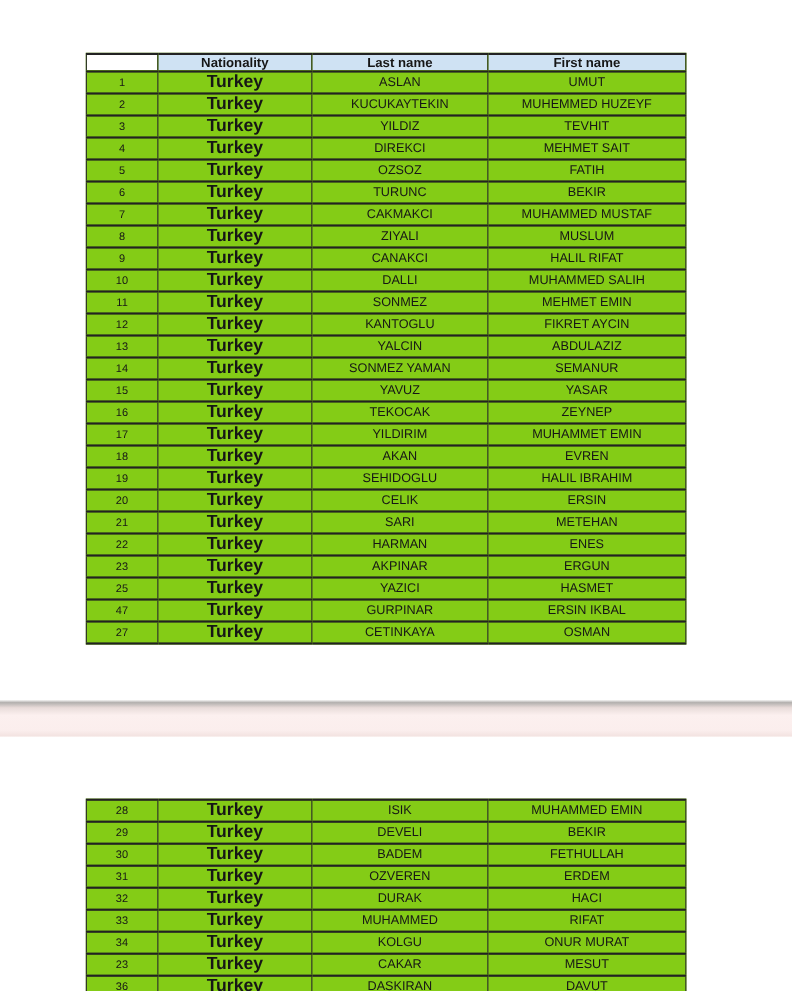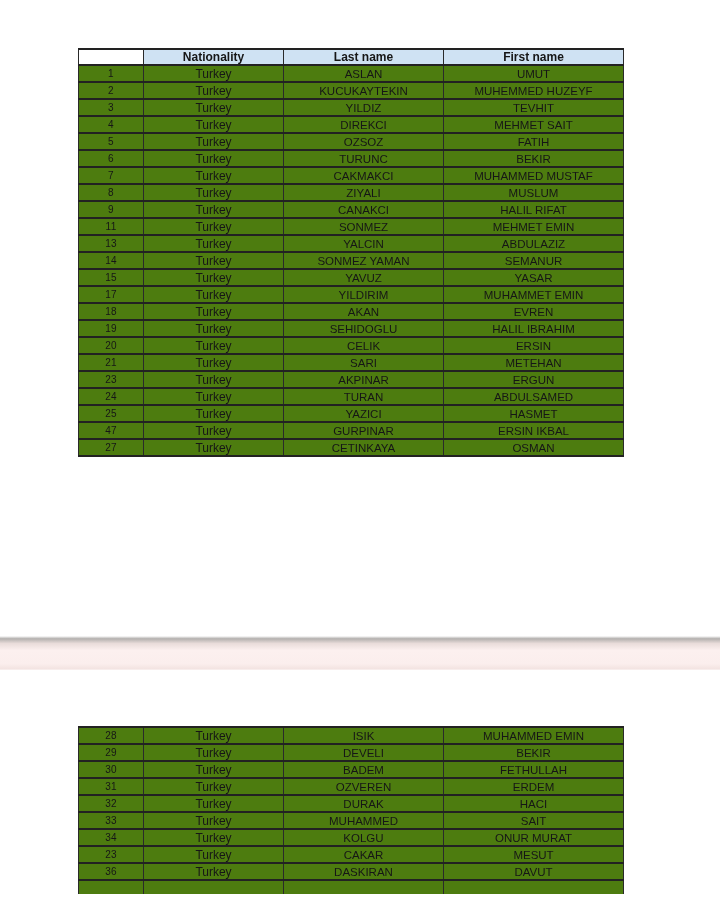--- a/index.html
+++ b/index.html
@@ -14,21 +14,21 @@
     position: absolute;
     left: 0; top: 0; width: 720px; height: 901px;
     background: #ffffff;
   }
   table.roster {
     position: absolute;
     left: 78px;
     width: 545px;
     border-collapse: collapse;
     table-layout: fixed;
-    background: #4d7c0f;
+    background: #84cc16;
   }
   #table-page1 { top: 48px; }
   #table-page2 { top: 726px; }
   table.roster col.c-num   { width: 65px; }
   table.roster col.c-nat   { width: 140px; }
   table.roster col.c-last  { width: 160px; }
   table.roster col.c-first { width: 180px; }
   table.roster th, table.roster td {
     border-left: 1px solid #2a2a2a;
     border-right: 1px solid #2a2a2a;
@@ -42,21 +42,21 @@
   }
   table.roster th {
     height: 16px;
     font-size: 12px;
     font-weight: bold;
     background: #cfe2f3;
   }
   table.roster th.cell-num { background: #ffffff; }
   table.roster td { height: 17px; font-size: 11.5px; }
   table.roster td.cell-num { font-size: 10px; letter-spacing: 0.2px; }
-  table.roster td.cell-nat { font-weight: normal; font-size: 12px; }
+  table.roster td.cell-nat { font-weight: bold; font-size: 16px; }
   tr.partial-row td { border-bottom: none; height: 14px; }
   .page-break-band {
     position: absolute;
     left: 0; top: 636px;
     width: 720px; height: 34px;
     background: linear-gradient(180deg,
       #ffffff 0%,
       #b3b0ae 8%,
       #e9dcda 22%,
       #fcf0ef 42%,
@@ -134,44 +134,62 @@
           <td class="cell-last">ZIYALI</td>
           <td class="cell-first">MUSLUM</td>
         </tr>
         <tr>
           <td class="cell-num">9</td>
           <td class="cell-nat">Turkey</td>
           <td class="cell-last">CANAKCI</td>
           <td class="cell-first">HALIL RIFAT</td>
         </tr>
         <tr>
+          <td class="cell-num">10</td>
+          <td class="cell-nat">Turkey</td>
+          <td class="cell-last">DALLI</td>
+          <td class="cell-first">MUHAMMED SALIH</td>
+        </tr>
+        <tr>
           <td class="cell-num">11</td>
           <td class="cell-nat">Turkey</td>
           <td class="cell-last">SONMEZ</td>
           <td class="cell-first">MEHMET EMIN</td>
         </tr>
         <tr>
+          <td class="cell-num">12</td>
+          <td class="cell-nat">Turkey</td>
+          <td class="cell-last">KANTOGLU</td>
+          <td class="cell-first">FIKRET AYCIN</td>
+        </tr>
+        <tr>
           <td class="cell-num">13</td>
           <td class="cell-nat">Turkey</td>
           <td class="cell-last">YALCIN</td>
           <td class="cell-first">ABDULAZIZ</td>
         </tr>
         <tr>
           <td class="cell-num">14</td>
           <td class="cell-nat">Turkey</td>
           <td class="cell-last">SONMEZ YAMAN</td>
           <td class="cell-first">SEMANUR</td>
         </tr>
         <tr>
           <td class="cell-num">15</td>
           <td class="cell-nat">Turkey</td>
           <td class="cell-last">YAVUZ</td>
           <td class="cell-first">YASAR</td>
         </tr>
         <tr>
+          <td class="cell-num">16</td>
+          <td class="cell-nat">Turkey</td>
+          <td class="cell-last">TEKOCAK</td>
+          <td class="cell-first">ZEYNEP</td>
+        </tr>
+        <tr>
           <td class="cell-num">17</td>
           <td class="cell-nat">Turkey</td>
           <td class="cell-last">YILDIRIM</td>
           <td class="cell-first">MUHAMMET EMIN</td>
         </tr>
         <tr>
           <td class="cell-num">18</td>
           <td class="cell-nat">Turkey</td>
           <td class="cell-last">AKAN</td>
           <td class="cell-first">EVREN</td>
@@ -188,30 +206,30 @@
           <td class="cell-last">CELIK</td>
           <td class="cell-first">ERSIN</td>
         </tr>
         <tr>
           <td class="cell-num">21</td>
           <td class="cell-nat">Turkey</td>
           <td class="cell-last">SARI</td>
           <td class="cell-first">METEHAN</td>
         </tr>
         <tr>
+          <td class="cell-num">22</td>
+          <td class="cell-nat">Turkey</td>
+          <td class="cell-last">HARMAN</td>
+          <td class="cell-first">ENES</td>
+        </tr>
+        <tr>
           <td class="cell-num">23</td>
           <td class="cell-nat">Turkey</td>
           <td class="cell-last">AKPINAR</td>
           <td class="cell-first">ERGUN</td>
-        </tr>
-        <tr>
-          <td class="cell-num">24</td>
-          <td class="cell-nat">Turkey</td>
-          <td class="cell-last">TURAN</td>
-          <td class="cell-first">ABDULSAMED</td>
         </tr>
         <tr>
           <td class="cell-num">25</td>
           <td class="cell-nat">Turkey</td>
           <td class="cell-last">YAZICI</td>
           <td class="cell-first">HASMET</td>
         </tr>
         <tr>
           <td class="cell-num">47</td>
           <td class="cell-nat">Turkey</td>
@@ -264,21 +282,21 @@
         <tr>
           <td class="cell-num">32</td>
           <td class="cell-nat">Turkey</td>
           <td class="cell-last">DURAK</td>
           <td class="cell-first">HACI</td>
         </tr>
         <tr>
           <td class="cell-num">33</td>
           <td class="cell-nat">Turkey</td>
           <td class="cell-last">MUHAMMED</td>
-          <td class="cell-first">SAIT</td>
+          <td class="cell-first">RIFAT</td>
         </tr>
         <tr>
           <td class="cell-num">34</td>
           <td class="cell-nat">Turkey</td>
           <td class="cell-last">KOLGU</td>
           <td class="cell-first">ONUR MURAT</td>
         </tr>
         <tr>
           <td class="cell-num">23</td>
           <td class="cell-nat">Turkey</td>

